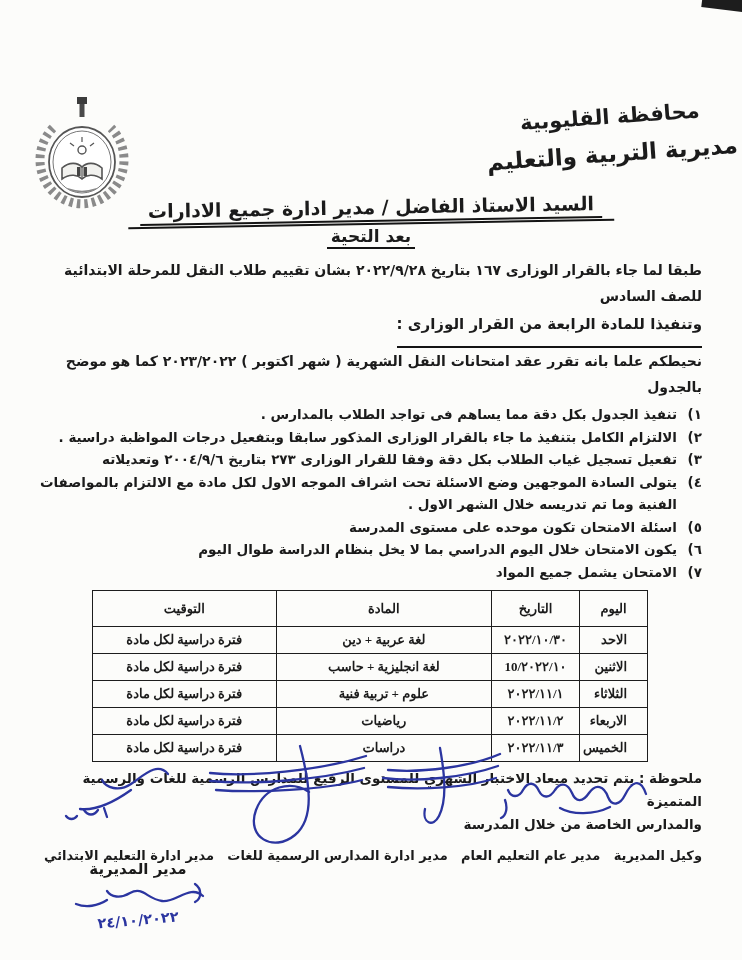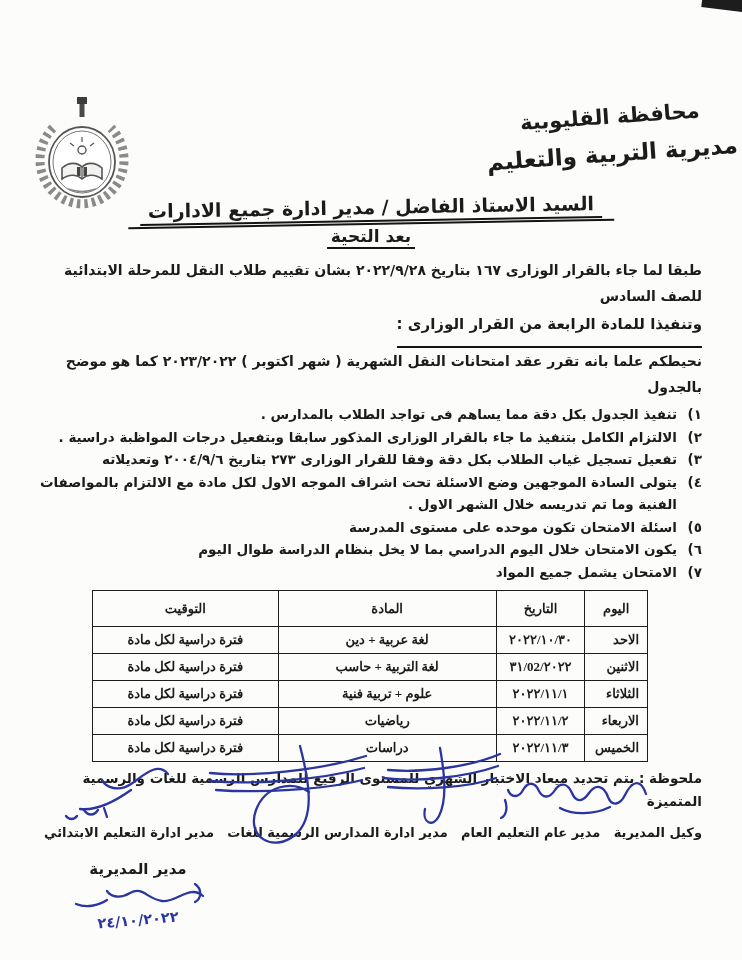--- a/index.html
+++ b/index.html
@@ -30,21 +30,21 @@
   .items{list-style:none;margin:3px 0 0;padding:0;font-size:13.5px;line-height:22.5px;}
   .items li{display:flex;gap:7px;}
   .items .n{flex:0 0 auto;min-width:18px;}
   .items .t{flex:1 1 auto;}
   
   .exam-table{width:556px;margin:7px auto 0;border-collapse:collapse;text-align:center;font-size:13px;}
   .exam-table th,.exam-table td{border:1.7px solid #1d1d1d;padding:0 3px;font-weight:700;font-family:Liberation Serif, serif;}
   .exam-table th{height:35px;}
   .exam-table td{height:21px;}
   .col-day{width:62px;} .col-date{width:88px;} .col-subject{width:216px;} .col-time{width:184px;}
-  td.day{text-align:right;padding-right:8px;}
+  td.day{text-align:right;padding-right:20px;}
   
   .note{font-size:13.5px;line-height:23px;margin-top:5px;}
   .sign-titles{display:flex;justify-content:space-between;font-size:13px;margin-top:7px;padding-left:6px;white-space:nowrap;}
   
   .ink-overlay{position:absolute;top:738px;left:0;width:742px;height:115px;z-index:4;pointer-events:none;}
   .ink-stroke{fill:none;stroke:#2b35a0;stroke-width:2.3;stroke-linecap:round;stroke-linejoin:round;}
   .director{position:absolute;top:840px;left:58px;width:160px;text-align:center;z-index:3;margin-top:20px;}
   .director-title{font-size:15px;}
   .hand-date{font-size:14.5px;transform:rotate(-5deg);margin-top:-4px;letter-spacing:1px;}
 </style>
@@ -140,22 +140,22 @@
       </thead>
       <tbody>
         <tr>
           <td class="day">الاحد</td>
           <td>٢٠٢٢/١٠/٣٠</td>
           <td>لغة عربية + دين</td>
           <td>فترة دراسية لكل مادة</td>
         </tr>
         <tr>
           <td class="day">الاثنين</td>
-          <td>٢٠٢٢/02/٣١</td>
-          <td>لغة التربية + حاسب</td>
+          <td>٢٠٢٢/١٠/10</td>
+          <td>لغة انجليزية + حاسب</td>
           <td>فترة دراسية لكل مادة</td>
         </tr>
         <tr>
           <td class="day">الثلاثاء</td>
           <td>٢٠٢٢/١١/١</td>
           <td>علوم + تربية فنية</td>
           <td>فترة دراسية لكل مادة</td>
         </tr>
         <tr>
           <td class="day">الاربعاء</td>
@@ -166,20 +166,21 @@
         <tr>
           <td class="day">الخميس</td>
           <td>٢٠٢٢/١١/٣</td>
           <td>دراسات</td>
           <td>فترة دراسية لكل مادة</td>
         </tr>
       </tbody>
     </table>
 
     <div class="note">ملحوظة : يتم تحديد ميعاد الاختبار الشهري للمستوى الرفيع للمدارس الرسمية للغات والرسمية المتميزة</div>
+    <div class="note" style="margin-top:0;">والمدارس الخاصة من خلال المدرسة</div>
 
     <div class="sign-titles">
       <span>وكيل المديرية</span>
       <span>مدير عام التعليم العام</span>
       <span>مدير ادارة المدارس الرسمية للغات</span>
       <span>مدير ادارة التعليم الابتدائي</span>
     </div>
   </div>
 
   <svg class="ink-overlay" viewBox="0 0 742 115">

